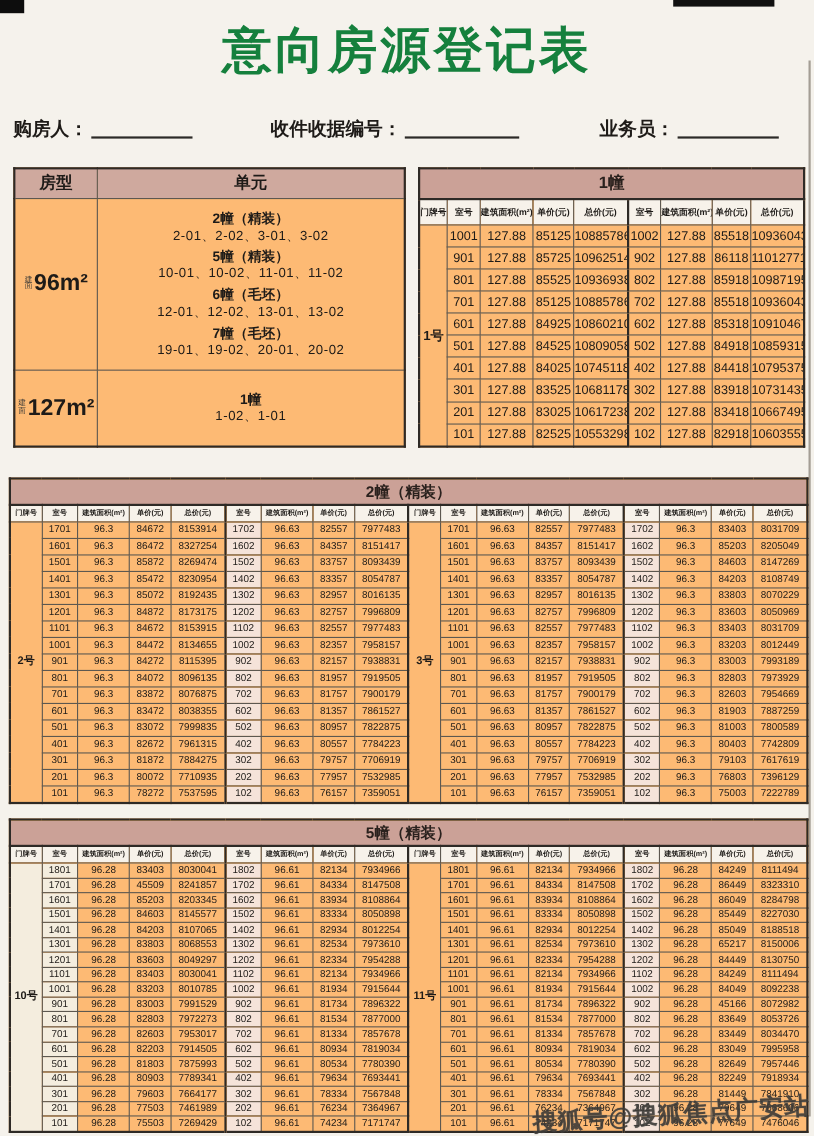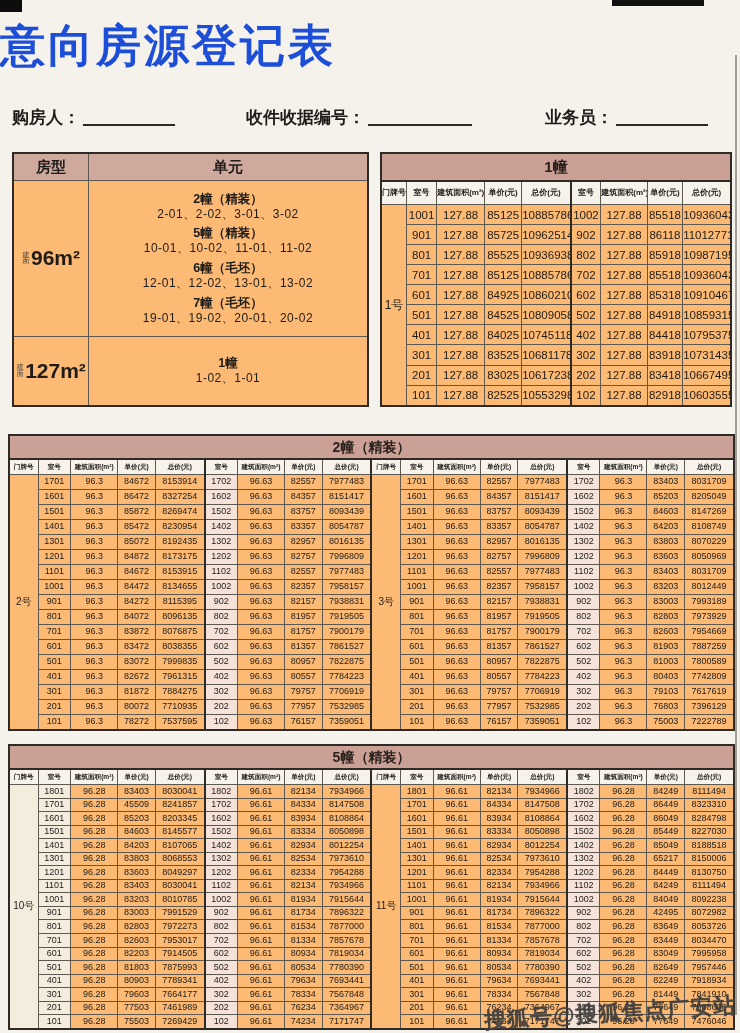--- a/index.html
+++ b/index.html
@@ -4,38 +4,38 @@
 <style>
   html,body{margin:0;padding:0;}
   .page{position:relative;width:740px;height:1033px;background:#f5f2ec;overflow:hidden;
         font-family:"Liberation Sans",sans-serif;color:#1e1b18;}
   
   .art-a{position:absolute;left:0;top:0;width:22px;height:12px;background:#0d0d0d;}
   .art-b{position:absolute;left:612px;top:0;width:92px;height:6px;background:#111;}
   .edge{position:absolute;right:3px;top:55px;height:960px;width:2px;background:#a49e95;}
   .edge2{position:absolute;right:9px;top:986px;height:42px;width:2px;background:#6d675f;}
 
-  .doc-title{position:absolute;left:0;top:16px;width:100%;text-align:left;
-     font-family:"Liberation Serif",serif;font-weight:900;font-size:45px;letter-spacing:3px;color:#1d4ed8;}
+  .doc-title{position:absolute;left:0;top:16px;width:100%;text-align:center;
+     font-family:"Liberation Serif",serif;font-weight:900;font-size:45px;letter-spacing:3px;color:#15803d;}
 
   .fields{position:absolute;top:106px;left:0;width:740px;height:26px;font-size:17px;font-weight:bold;}
   .field{position:absolute;white-space:nowrap;}
   .f-buyer{left:12px;} .f-receipt{left:246px;} .f-agent{left:545px;}
   .uline{display:inline-block;height:14px;border-bottom:2px solid #2c2a27;vertical-align:-3px;margin-left:3px;}
   .u90{width:92px;} .u100{width:104px;}
 
   table{border-collapse:collapse;table-layout:fixed;background:#fdba74;}
   td{border:1px solid #5d5850;overflow:hidden;white-space:nowrap;line-height:1.05;
      text-align:center;vertical-align:middle;padding:0;}
   .ttl{background:#cba197;font-weight:bold;font-size:14px;height:22px;color:#2a211d;border:2px solid #2e2a26;}
   .hd{background:#f7f2ea;font-weight:bold;}
   .bl{border-left:2px solid #2e2a26;}
   .t2{background:#f5e3d9;}
   .t1{background:#f4edde;}
-  .door{font-weight:normal;}
+  .door{font-weight:bold;}
 
   
   .rt{position:absolute;left:12px;top:152px;width:357px;height:255px;border:2px solid #2e2a26;}
   .rt .rth{background:#cfa99e;font-weight:bold;font-size:15px;height:26px;}
   .rt .typ{font-size:21px;font-weight:bold;letter-spacing:0;}
   .pfx{display:inline-block;width:8px;font-size:7px;line-height:6.5px;font-weight:normal;
        white-space:normal;word-break:break-all;vertical-align:2px;margin-right:1px;color:#45403a;}
   .units{font-size:12px;}
   .grp-name{font-weight:bold;font-size:12.5px;margin-top:7px;}
   .grp-list{font-size:12px;margin-top:2px;letter-spacing:0.5px;}
@@ -819,21 +819,21 @@
           <td class="bl t2">902</td>
           <td class="">96.61</td>
           <td class="">81734</td>
           <td class="">7896322</td>
           <td class="">901</td>
           <td class="">96.61</td>
           <td class="">81734</td>
           <td class="">7896322</td>
           <td class="bl t2">902</td>
           <td class="">96.28</td>
-          <td class="">42495</td>
+          <td class="">45166</td>
           <td class="">8072982</td>
         </tr>
         <tr>
           <td class="t1">801</td>
           <td class="">96.28</td>
           <td class="">82803</td>
           <td class="">7972273</td>
           <td class="bl t2">802</td>
           <td class="">96.61</td>
           <td class="">81534</td>

